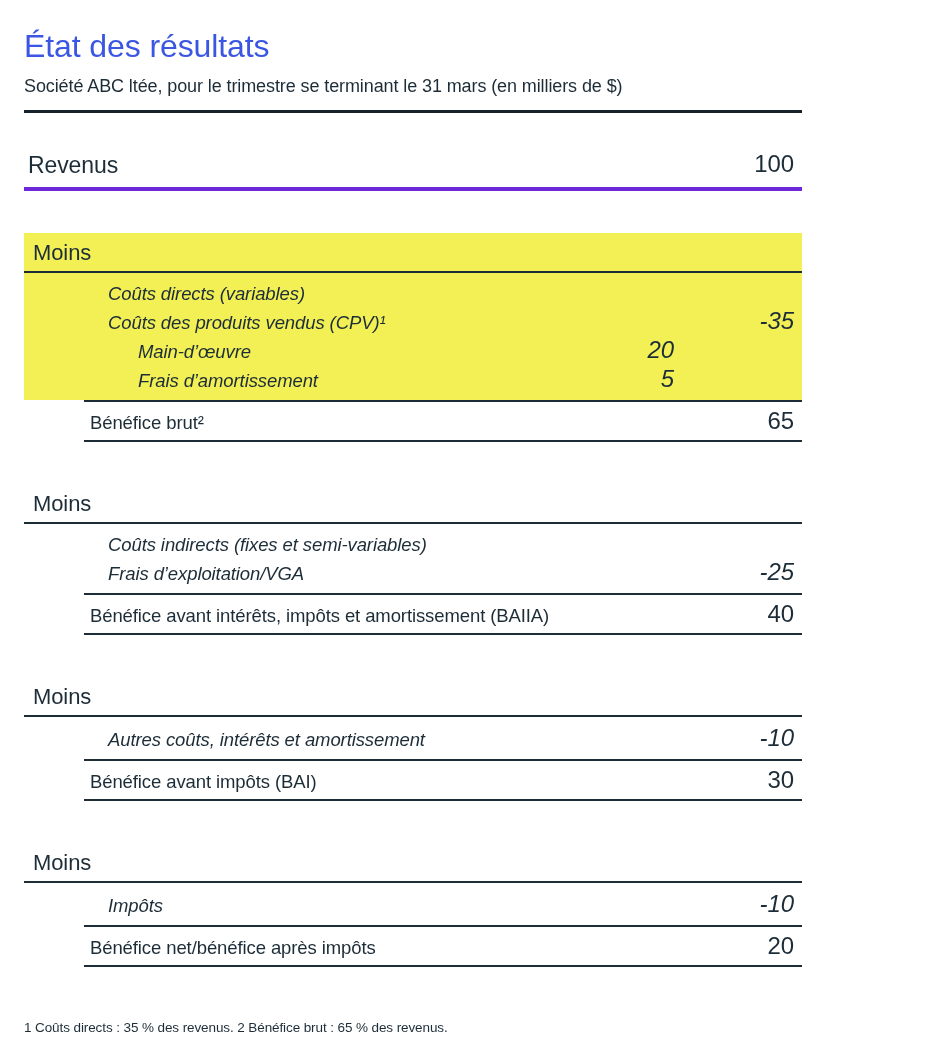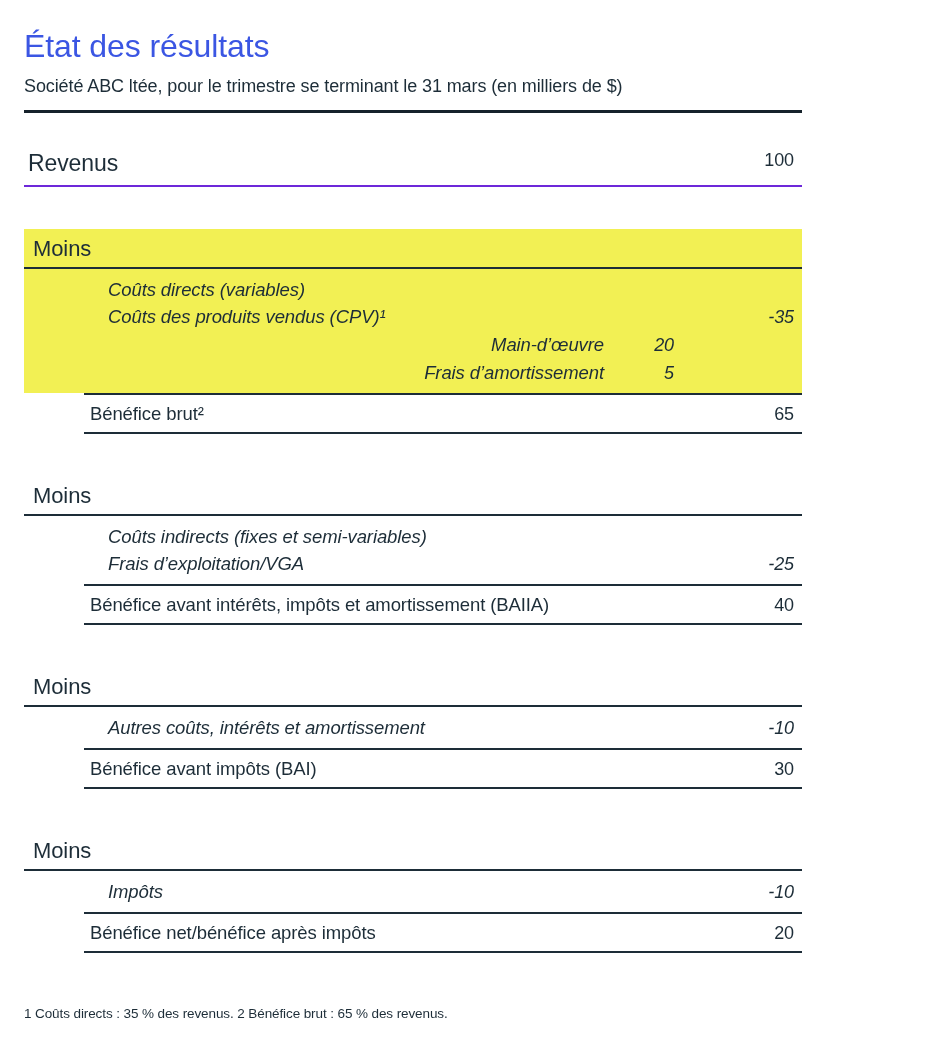--- a/index.html
+++ b/index.html
@@ -28,26 +28,26 @@
     line-height: 22px;
     font-weight: 400;
   }
   .rule-thick {
     margin-top: 13px;
     border: none;
     border-top: 3px solid #16222B;
   }
   .revenue-row {
     display: flex;
-    align-items: flex-start;
+    align-items: flex-end;
     padding: 29px 0 9px 4px;
-    border-bottom: 2px solid #6d28d9;
+    border-bottom: 4px solid #6d28d9;
   }
   .revenue-label { flex: 1; font-size: 23px; line-height: 26px; }
-  .value-cell { width: 70px; text-align: right; font-size: 18px; }
+  .value-cell { width: 70px; text-align: right; font-size: 24px; }
   .value-cell.main { margin-right: 8px; }
   .value-cell.mid  { margin-right: 128px; }
 
   .moins-section { margin-top: 46px; }
   .moins-section.first { margin-top: 42px; }
 
   .moins-header {
     font-size: 22px;
     line-height: 24px;
     padding: 4px 0 6px 9px;
@@ -58,21 +58,21 @@
   .highlight-wrap { background: #F2F054; }
 
   .items { margin-left: 78px; padding: 7px 0 6px; font-style: italic; }
   .item-row {
     display: flex;
     align-items: baseline;
     font-size: 18.5px;
     line-height: 27px;
   }
   .item-label { flex: 1; padding-left: 6px; }
-  .item-row.sub .item-label { padding-left: 36px; text-align: right; }
+  .item-row.sub .item-label { padding-left: 36px; }
 
   .subtotal-row {
     margin-left: 60px;
     display: flex;
     align-items: baseline;
     border-top: 2px solid #1D2D38;
     border-bottom: 2px solid #1D2D38;
     padding: 7px 0 6px 0;
     font-size: 18.5px;
     line-height: 23px;

